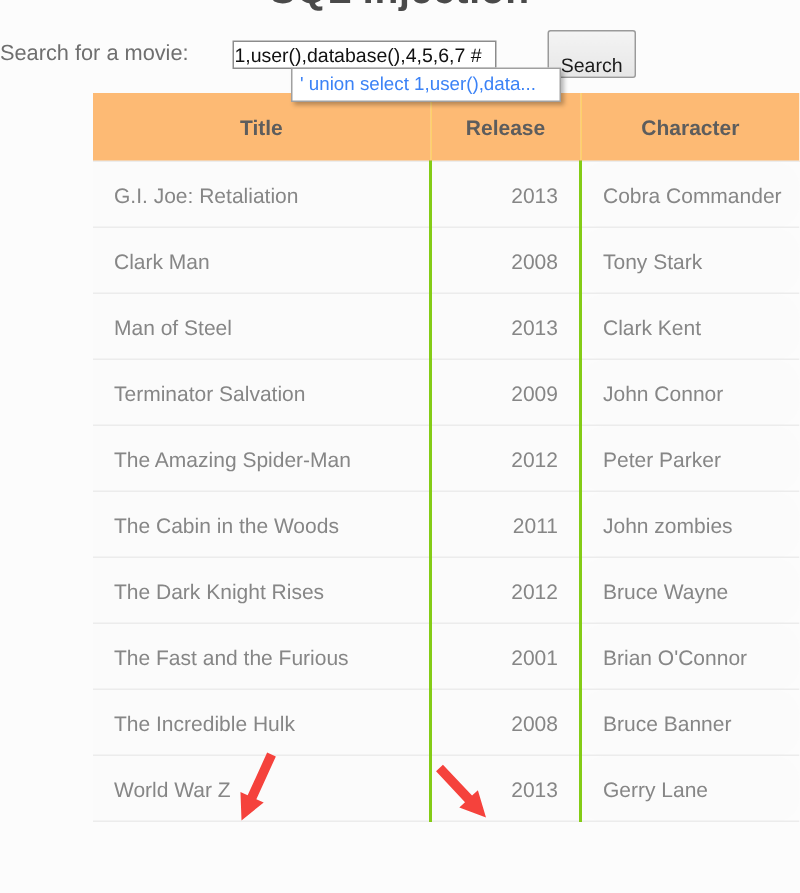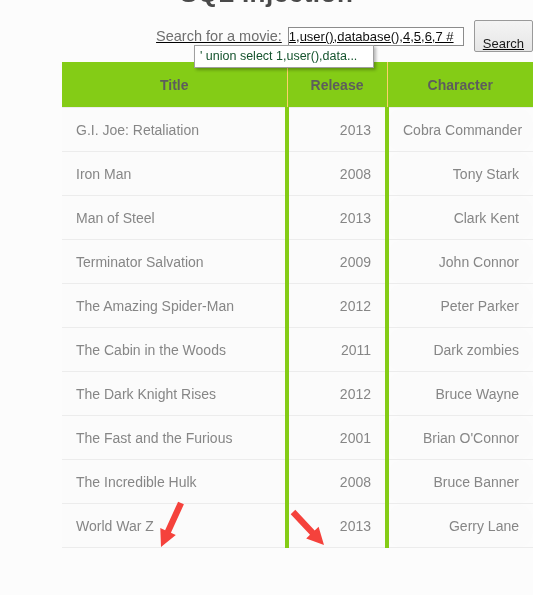--- a/index.html
+++ b/index.html
@@ -34,26 +34,25 @@
     letter-spacing: 0.5px;
     white-space: nowrap;
     overflow: hidden;
   }
 
   
   .search-row {
     position: absolute;
     left: 0;
     top: 24px;
-    width: 533px;
+    width: 424px;
     height: 24px;
     display: flex;
     align-items: center;
-    justify-content: flex-end;
-    text-decoration: underline;
+    justify-content: space-between;
   }
   .search-label {
     font-size: 14.5px;
     color: #6f6f6f;
     margin-right: 6px;
     white-space: nowrap;
   }
   .search-input {
     width: 176px;
     height: 19px;
@@ -89,21 +88,21 @@
     top: 45px;
     width: 180px;
     box-sizing: border-box;
     background: #ffffff;
     border: 1px solid #a0a0a0;
     box-shadow: 2px 2px 3px rgba(0,0,0,0.28);
     z-index: 40;
   }
   .autocomplete-item {
     font-size: 12.5px;
-    color: #14532d;
+    color: #3b82f6;
     padding: 3px 4px 4px 5px;
     white-space: nowrap;
     overflow: hidden;
     cursor: pointer;
   }
 
   
   .table-wrap {
     position: absolute;
     left: 62px;
@@ -114,46 +113,46 @@
   table.results {
     border-collapse: collapse;
     width: 471px;
     table-layout: fixed;
   }
   table.results col.c-title   { width: 225px; }
   table.results col.c-release { width: 100px; }
   table.results col.c-char    { width: 146px; }
 
   table.results thead th {
-    background: #84cc16;
+    background: #fdba74;
     color: #5d5d5d;
     font-size: 14px;
     font-weight: bold;
     text-align: center;
     height: 45px;
     border-right: 1px solid #fdd06a;
     padding: 0;
   }
   table.results thead th:last-child { border-right: none; }
 
   table.results tbody td {
     height: 43px;
     font-size: 14px;
     color: #868686;
     background: #fbfbfb;
     border-top: 1px solid #ececec;
-    border-right: 4px solid #84cc16;
+    border-right: 2px solid #84cc16;
     padding: 0 14px;
     white-space: nowrap;
     overflow: hidden;
   }
   table.results tbody td:last-child { border-right: none; }
   table.results tbody tr:last-child td { border-bottom: 1px solid #ececec; }
   td.col-release { text-align: right; padding: 0 6px; }
-  td.col-char    { text-align: right; padding-left: 14px; border-radius: 16px; }
+  td.col-char    { text-align: left; padding-left: 14px; border-radius: 16px; }
 
   
   .arrow-layer {
     position: absolute;
     left: 0; top: 0;
     width: 533px; height: 595px;
     pointer-events: none;
     z-index: 60;
   }
 </style>
@@ -188,21 +187,21 @@
           <th>Character</th>
         </tr>
       </thead>
       <tbody id="results-body">
           <tr>
             <td class="col-title">G.I. Joe: Retaliation</td>
             <td class="col-release">2013</td>
             <td class="col-char">Cobra Commander</td>
           </tr>
           <tr>
-            <td class="col-title">Iron Man</td>
+            <td class="col-title">Clark Man</td>
             <td class="col-release">2008</td>
             <td class="col-char">Tony Stark</td>
           </tr>
           <tr>
             <td class="col-title">Man of Steel</td>
             <td class="col-release">2013</td>
             <td class="col-char">Clark Kent</td>
           </tr>
           <tr>
             <td class="col-title">Terminator Salvation</td>
@@ -210,21 +209,21 @@
             <td class="col-char">John Connor</td>
           </tr>
           <tr>
             <td class="col-title">The Amazing Spider-Man</td>
             <td class="col-release">2012</td>
             <td class="col-char">Peter Parker</td>
           </tr>
           <tr>
             <td class="col-title">The Cabin in the Woods</td>
             <td class="col-release">2011</td>
-            <td class="col-char">Dark zombies</td>
+            <td class="col-char">John zombies</td>
           </tr>
           <tr>
             <td class="col-title">The Dark Knight Rises</td>
             <td class="col-release">2012</td>
             <td class="col-char">Bruce Wayne</td>
           </tr>
           <tr>
             <td class="col-title">The Fast and the Furious</td>
             <td class="col-release">2001</td>
             <td class="col-char">Brian O'Connor</td>

